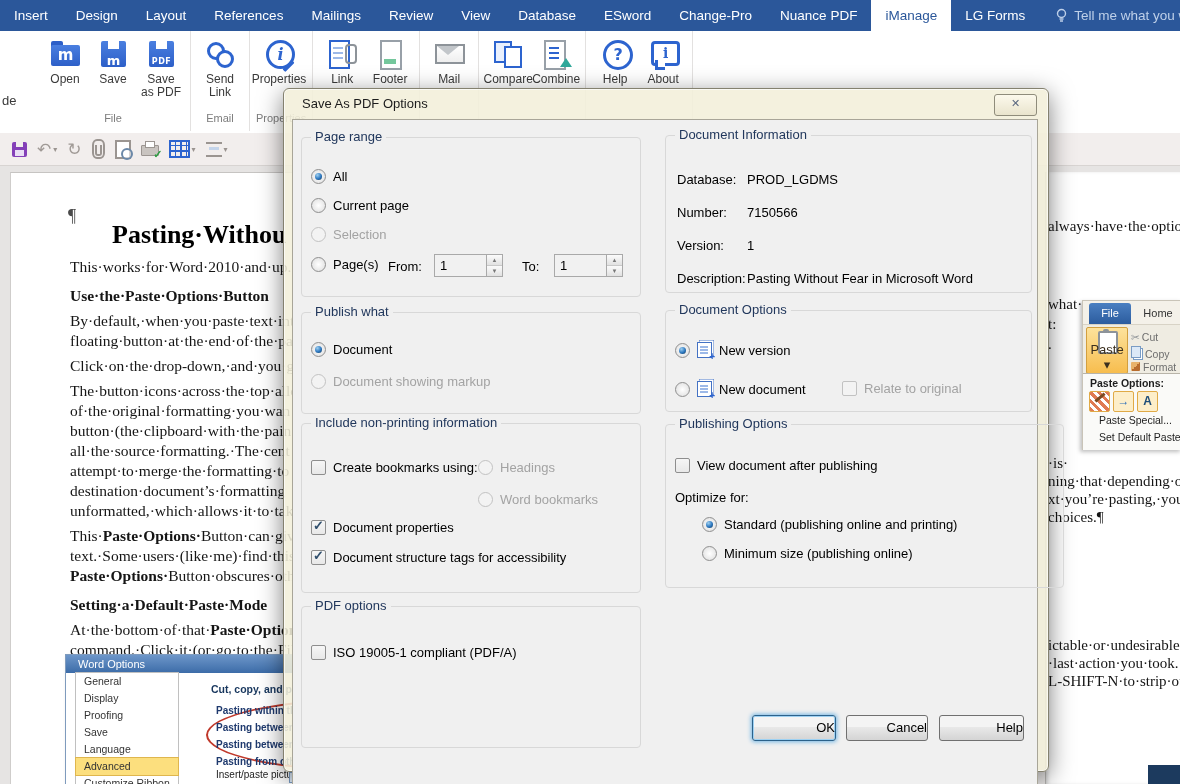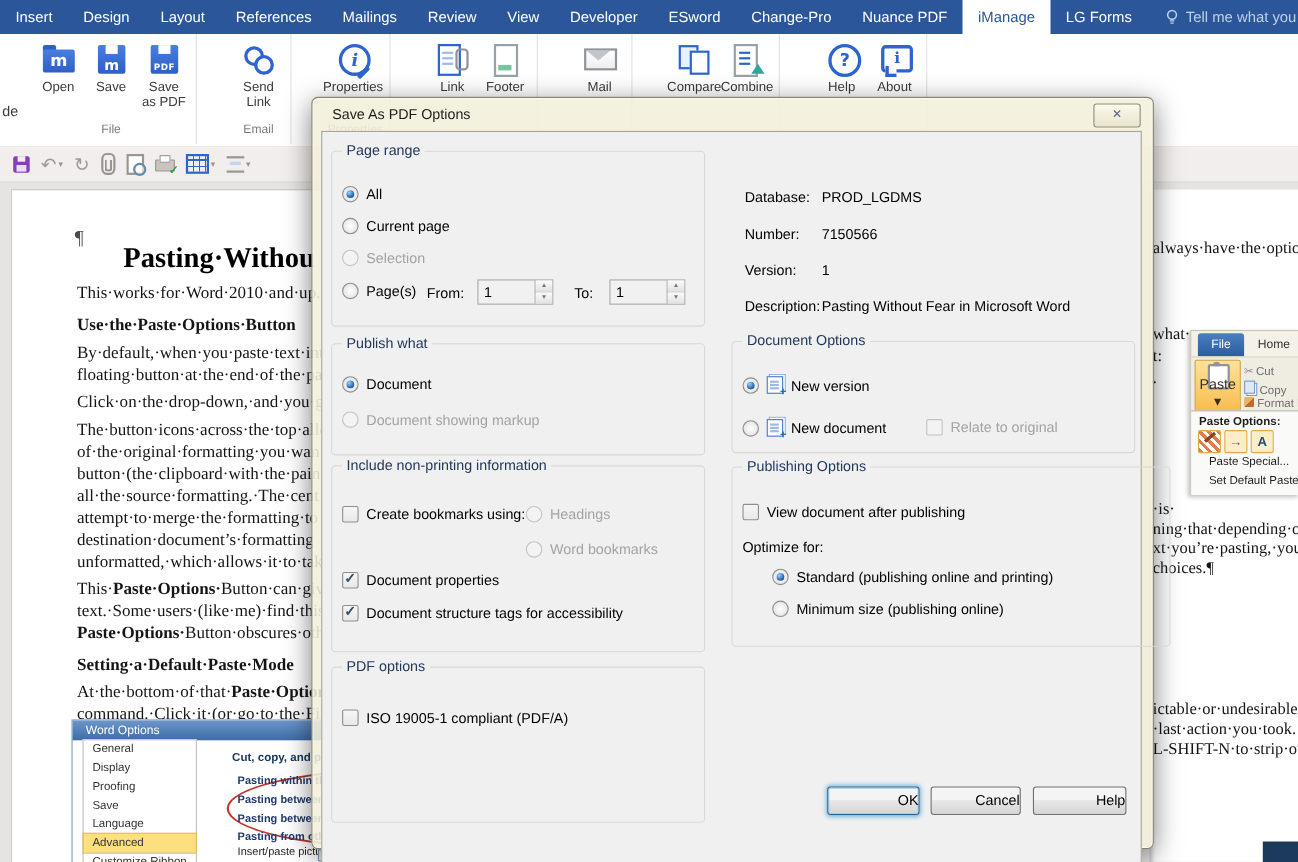--- a/index.html
+++ b/index.html
@@ -9,21 +9,21 @@
   .serif{font-family:"Liberation Serif",serif;}
 
   
   #tabbar{position:absolute;left:0;top:0;width:1180px;height:31px;background:#2b579a;display:flex;align-items:stretch;}
   .tab{color:#ffffff;font-size:13.5px;display:flex;align-items:center;padding:0 14px;white-space:nowrap;cursor:default;}
   .tab.active{background:#fff;color:#2b579a;}
   #tellme{display:flex;align-items:center;gap:6px;color:#bed0e9;font-size:13.5px;padding-left:16px;white-space:nowrap;}
 
   
   #ribbon{position:absolute;left:0;top:31px;width:1180px;height:102px;background:#fff;border-bottom:1px solid #d1cfce;}
-  #rgroups{position:absolute;left:24px;top:0;display:flex;height:100px;gap:27px;}
+  #rgroups{position:absolute;left:36px;top:0;display:flex;height:100px;}
   .rgroup{display:flex;flex-direction:column;padding:0 6px;border-right:1px solid #e3e1e0;}
   .rbtns{display:flex;flex:1;align-items:flex-start;gap:2px;padding-top:6px;}
   .rbtn{width:46px;display:flex;flex-direction:column;align-items:center;gap:2px;
         font-size:12px;color:#3a3a3a;text-align:center;line-height:13px;white-space:pre-line;}
   .gname{font-size:11px;color:#7c7c7c;text-align:center;padding:1px 0 4px;height:15px;}
 
   .ic{position:relative;width:36px;height:34px;flex:none;}
   .ic-open-folder::after{content:"";position:absolute;left:4px;top:4px;width:12px;height:6px;background:#2d5fc8;border-radius:2px 2px 0 0;}
   .ic-open-folder::before{content:"m";position:absolute;left:4px;top:8px;width:29px;height:21px;background:linear-gradient(#4a7fe0,#2d5fc8);border-radius:2px;color:#fff;font:bold 15px/21px "DejaVu Sans",sans-serif;text-align:center;z-index:1;}
   .ic-save-floppy::before{content:"m";position:absolute;left:6px;top:4px;width:25px;height:26px;background:linear-gradient(#4a7fe0,#2d5fc8);border-radius:2px;color:#fff;font:bold 13px/40px "DejaVu Sans",sans-serif;text-align:center;}
@@ -148,21 +148,21 @@
   <div id="tabbar">
     <div style="display:flex;">
 
     <div class="tab">Insert</div>
         <div class="tab">Design</div>
         <div class="tab">Layout</div>
         <div class="tab">References</div>
         <div class="tab">Mailings</div>
         <div class="tab">Review</div>
         <div class="tab">View</div>
-        <div class="tab">Developer</div>
+        <div class="tab">Database</div>
         <div class="tab">ESword</div>
         <div class="tab">Change-Pro</div>
         <div class="tab">Nuance PDF</div>
         <div class="tab active">iManage</div>
         <div class="tab">LG Forms</div>
       </div>
     <div id="tellme">
       <svg width="13" height="15" viewBox="0 0 13 15">
           <circle cx="6.5" cy="5.5" r="4" fill="none" stroke="#bed0e9" stroke-width="1.4"></circle>
           <path d="M4.5 11h4M5 13h3" stroke="#bed0e9" stroke-width="1.3"></path>
@@ -473,20 +473,23 @@
         </div>
 
       <div class="grp" style="left:8px;top:486px;width:338px;height:140px;">
         <span class="grp-lg">PDF options</span>
       </div>
       <div class="ctl" style="left:18px;top:525px;">
           <span class="cb"></span>
           <span>ISO 19005-1 compliant (PDF/A)</span>
         </div>
 
+      <div class="grp" style="left:372px;top:15px;width:365px;height:156px;">
+        <span class="grp-lg">Document Information</span>
+      </div>
       <div>
 
       <div class="inforow" style="left: 384px; top: 52px;"><span class="lab" style="display: inline-block; width: 70px;">Database:</span><span class="val" style="margin-left: 0px;">PROD_LGDMS</span></div>
           <div class="inforow" style="left: 384px; top: 85px;"><span class="lab" style="display: inline-block; width: 70px;">Number:</span><span class="val" style="margin-left: 0px;">7150566</span></div>
           <div class="inforow" style="left: 384px; top: 118px;"><span class="lab" style="display: inline-block; width: 70px;">Version:</span><span class="val" style="margin-left: 0px;">1</span></div>
           <div class="inforow" style="left: 384px; top: 151px;"><span class="lab" style="display: inline-block; width: 70px;">Description:</span><span class="val" style="margin-left: 0px;">Pasting Without Fear in Microsoft Word</span></div>
         </div>
 
       <div class="grp" style="left:372px;top:190px;width:365px;height:100px;">
         <span class="grp-lg">Document Options</span>

